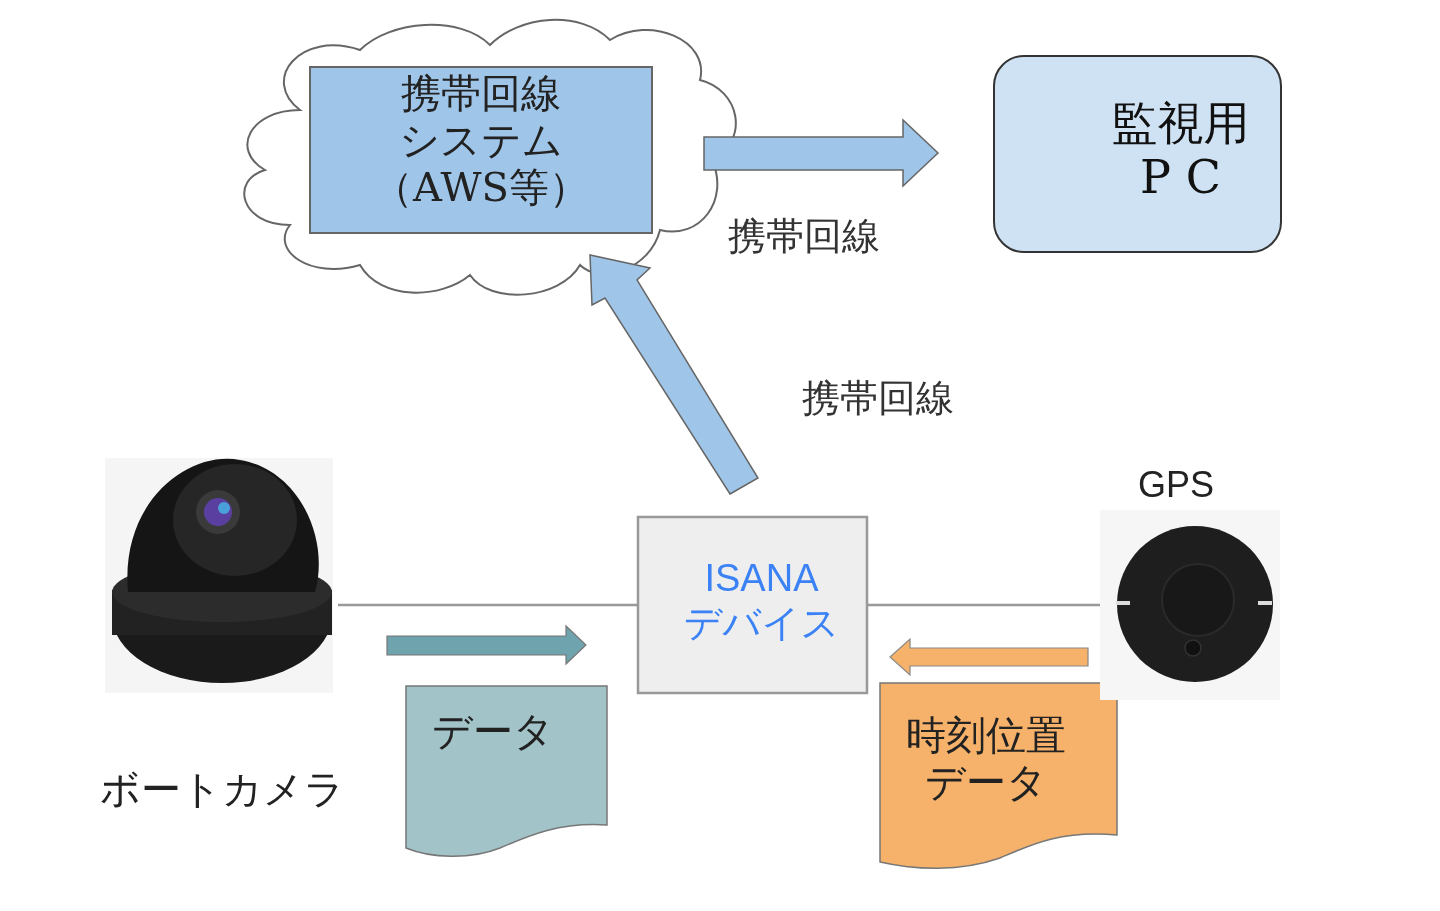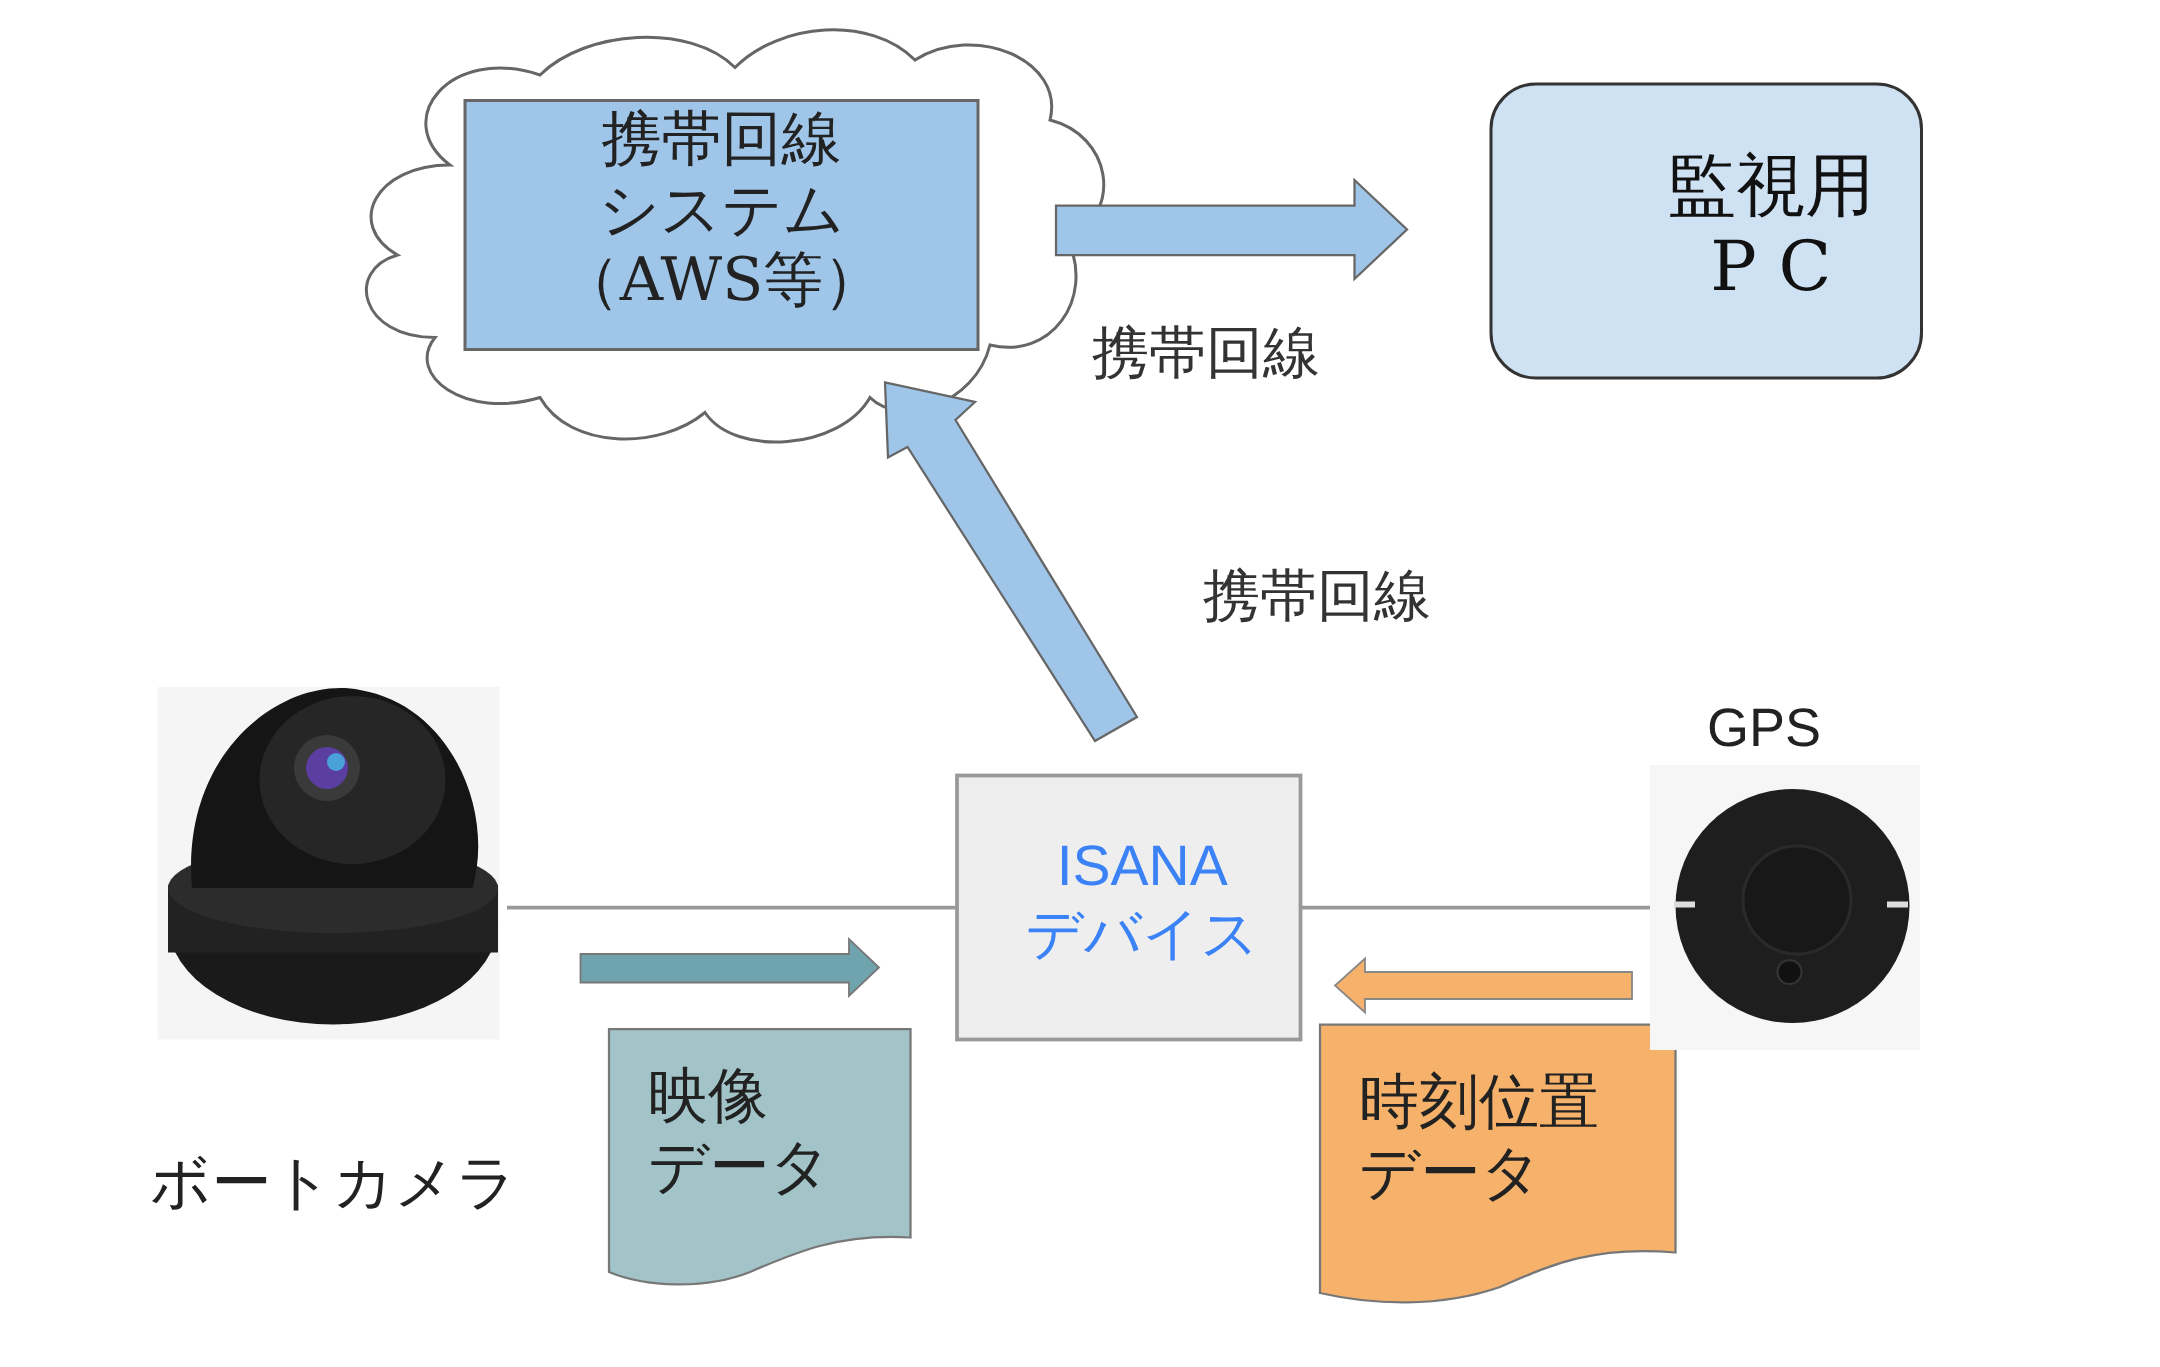--- a/index.html
+++ b/index.html
@@ -92,20 +92,19 @@
 <div class="lbl sans" style="left:638px; top:556px; width:247px; font-size:38px; color:#3b82f6;">
   <div>ISANA</div>
   <div>デバイス</div>
 </div>
 
 <div class="lbl sans" style="left:100px; top:726px; font-size:40px; color:#222;margin-top:40px;">ボートカメラ</div>
 
 <div class="lbl sans" style="left:1138px; top:464px; font-size:36px; color:#222;">GPS</div>
 
 <div class="lbl sans" style="left:432px; top:708px; font-size:40px; color:#222; text-align:left;">
-  <div>映像</div>
   <div>データ</div>
 </div>
 
-<div class="lbl sans" style="left:906px; top:712px; font-size:40px; color:#222; text-align:left;">
+<div class="lbl sans" style="left:906px; top:712px; font-size:40px; color:#222; text-align:center;">
   <div>時刻位置</div>
   <div>データ</div>
 </div>
 
 </body></html>

